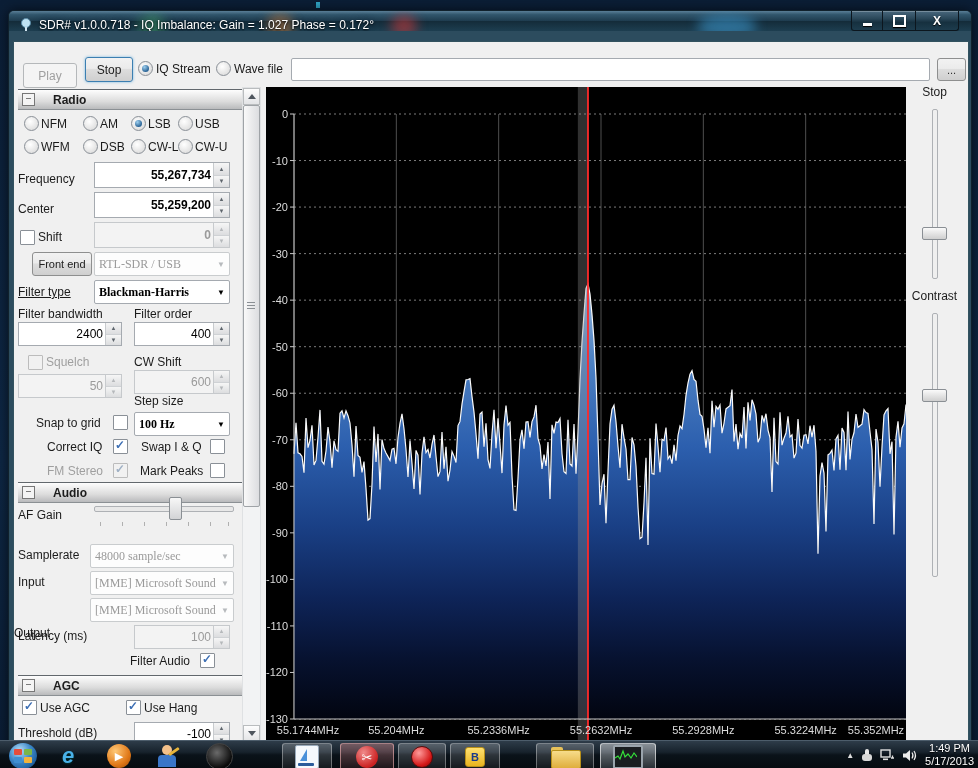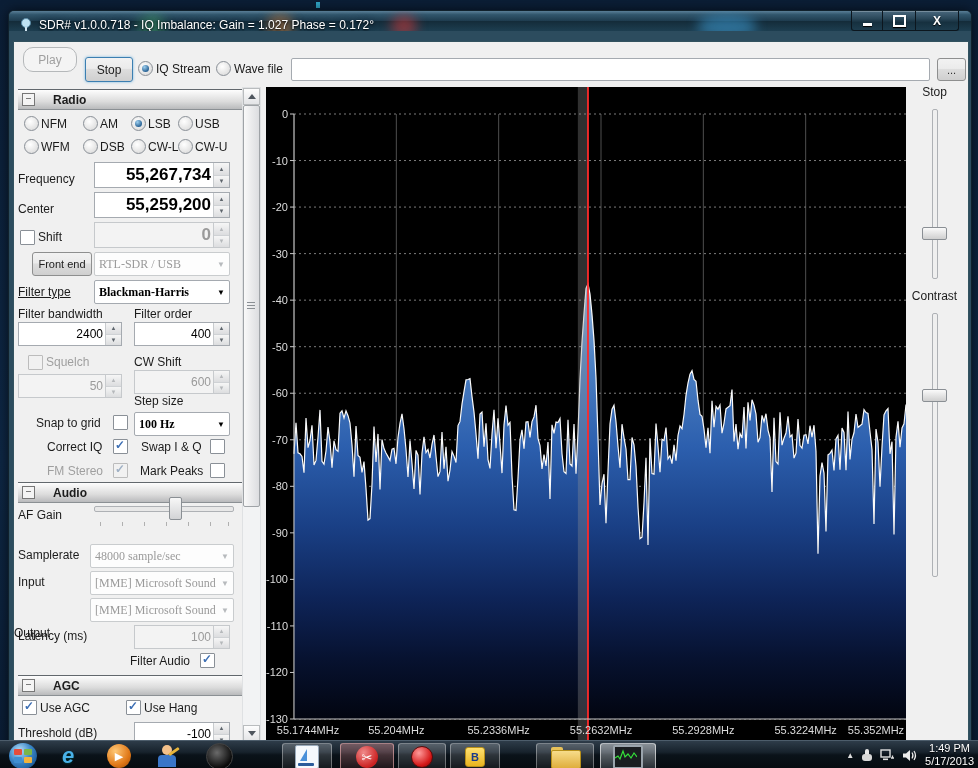--- a/index.html
+++ b/index.html
@@ -57,21 +57,21 @@
   .phdr .ptitle{font-size:12px;font-weight:bold;color:#1c1c1c;margin-left:18px;}
 
   .cb{position:absolute;width:13px;height:13px;border:1px solid #8a9097;background:#fff;border-radius:1px;}
   .cb.checked::after{content:"\2713";position:absolute;left:1px;top:-2px;font-size:12px;font-weight:bold;color:#3d6fb4;}
   .cb.dis{background:#f1f1f1;border-color:#bcbcbc;}
   .cb.dis.checked::after{color:#9fb0c4;}
 
   .numbox{position:absolute;background:#fff;border:1px solid #a5aab0;display:flex;align-items:stretch;}
   .numbox.dis{background:#f3f3f3;border-color:#c6c9cc;}
   .numval{flex:1;text-align:right;font-size:12px;color:#000;align-self:center;padding-right:2px;white-space:nowrap;overflow:hidden;}
-  .numbox.big .numval{font-size:17px;font-weight:bold;}
+  .numbox.big .numval{font-size:12px;font-weight:bold;}
   .numbox.dis .numval{color:#9a9a9a;}
   .spin{width:15px;display:flex;flex-direction:column;border-left:1px solid #c8cbce;}
   .spin span{flex:1;display:flex;align-items:center;justify-content:center;font-size:6px;color:#5f666d;
              background:linear-gradient(180deg,#f6f6f6,#dcdddf);border-bottom:1px solid #cfd2d5;}
   .spin span:last-child{border-bottom:none;}
   .numbox.dis .spin span{color:#b5b8bb;}
 
   .combo{position:absolute;background:#fff;border:1px solid #a5aab0;border-radius:2px;
          display:flex;align-items:center;}
   .combo .cval{flex:1;font-size:12px;color:#000;padding-left:4px;white-space:nowrap;overflow:hidden;font-family:Liberation Serif, serif;}
@@ -143,21 +143,21 @@
           <div class="glyph-max"></div>
         </div>
       <div class="capbtn cls">
           <span class="glyph-cls">X</span>
         </div>
     </div>
   </div>
 
   <div id="client">
 
-    <div class="btn disabled" style="left:9px;top:5px;width:52px;border-radius:10px;">Play</div>
+    <div class="btn disabled" style="left:9px;top:21px;width:52px;">Play</div>
     <div class="btn focused" style="left:71px;top:15px;width:46px;">Stop</div>
     <span class="rb sel" style="left:124px;top:19px;"></span>
     <span class="lbl" style="left:142px;top:20px;">IQ Stream</span>
     <span class="rb" style="left:202px;top:19px;"></span>
     <span class="lbl" style="left:220px;top:20px;">Wave file</span>
     <div class="tbox" style="left:277px;top:16px;width:637px;height:21px;"><span></span></div>
     <div class="btn" style="left:923px;top:16px;width:27px;height:21px;">
         <span class="dots">...</span>
       </div>
 

